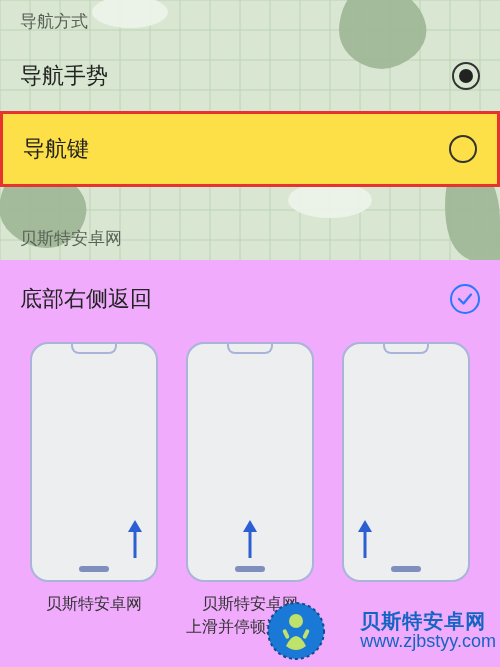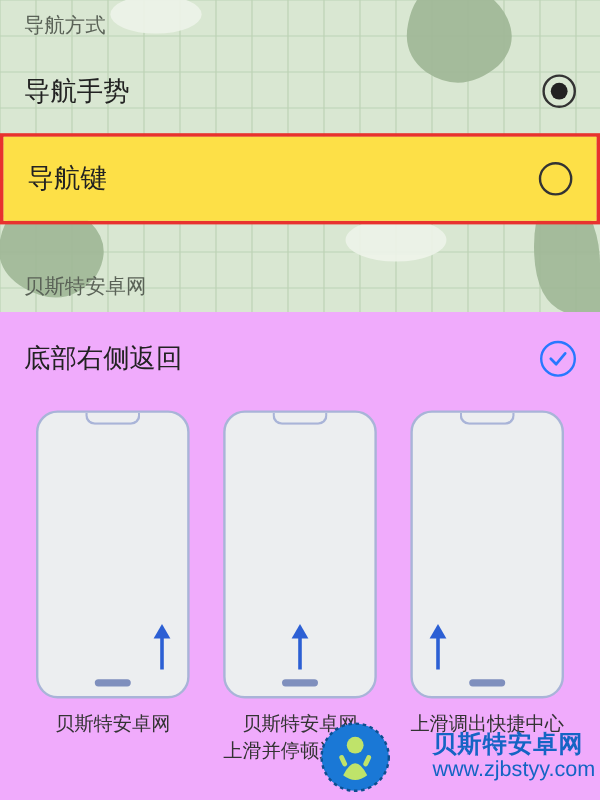--- a/index.html
+++ b/index.html
@@ -182,23 +182,20 @@
           <div class="phone">
             <div class="notch"></div>
             <div class="arrow left">
               <svg viewBox="0 0 18 40">
                   <line x1="9" y1="38" x2="9" y2="8" stroke="#2c5fd4" stroke-width="3"></line>
                   <polygon points="9,0 2,12 16,12" fill="#2c5fd4"></polygon>
                 </svg>
             </div>
             <div class="bottom-bar"></div>
           </div>
-          <div class="caption">
-            <div>上滑调出快捷中心</div>
-          </div>
         </div>
       </div>
 
       <div class="watermark">
         <svg class="wm-badge" viewBox="0 0 60 60">
           <circle cx="30" cy="30" r="28" fill="#1a78d6"></circle>
           <circle cx="30" cy="30" r="28" fill="none" stroke="#0d4e90" stroke-width="2" stroke-dasharray="3 3"></circle>
           <g fill="#bfe36a">
             <circle cx="30" cy="20" r="7"></circle>
             <path d="M20 45 q10 -20 20 0 q-10 8 -20 0z"></path>

